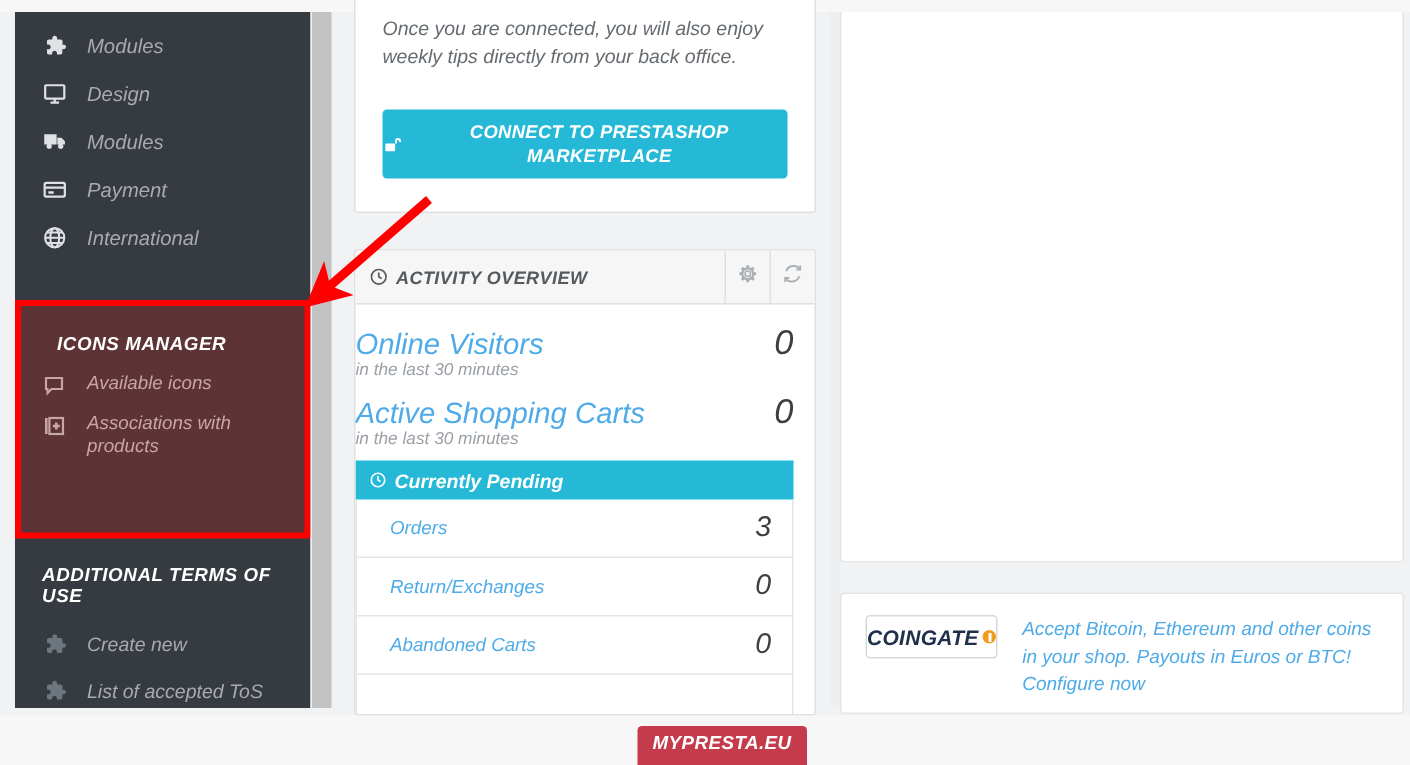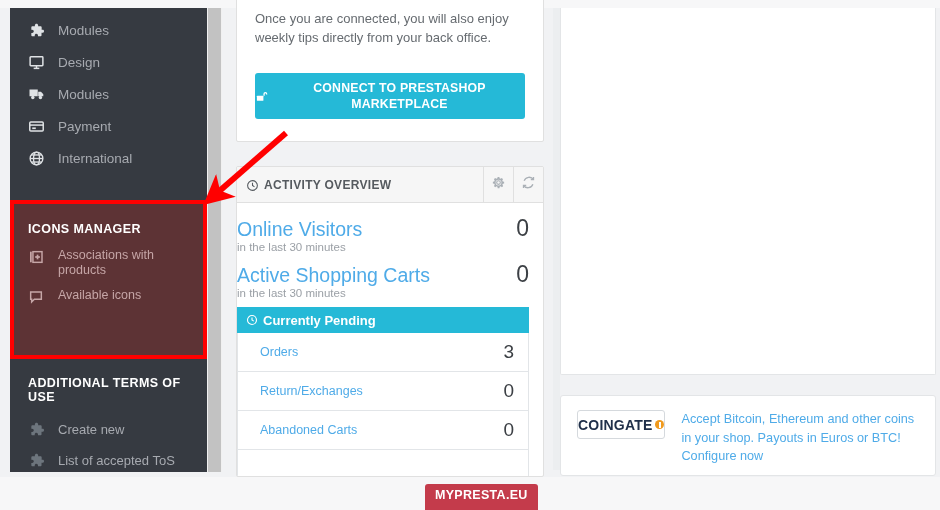--- a/index.html
+++ b/index.html
@@ -2,21 +2,21 @@
 <html><head>
 <meta charset="utf-8">
 <style>
   html,body{margin:0;padding:0;}
   body{
     width:940px;height:510px;overflow:hidden;
     background:#f7f7f8;
     font-family:"Liberation Sans", sans-serif;
     -webkit-font-smoothing:antialiased;
   }
-  .screen{position:relative;width:940px;height:510px;}
+  .screen{position:relative;width:940px;height:510px;font-style:italic;}
 
   
   .page-bg{position:absolute;left:0;top:0;width:940px;height:477px;background:#f1f2f4;}
   .top-strip{position:absolute;left:0;top:0;width:940px;height:8px;background:#f7f7f8;}
 
   
   .sidebar{
     position:absolute;left:10px;top:8px;width:197px;height:464px;
     background:#363a41;
   }
@@ -33,21 +33,21 @@
   .icons-manager{
     position:absolute;left:10px;top:202px;width:197px;height:155px;
     background:#5d3335;box-sizing:border-box;
   }
   .red-box{
     position:absolute;left:10px;top:200px;width:197px;height:159px;
     border:4px solid #ff0000;box-sizing:border-box;pointer-events:none;
   }
   .section-title{
     color:#ffffff;font-size:12.5px;font-weight:bold;letter-spacing:.4px;
-    padding:20px 0 12px 18px;
+    padding:20px 0 12px 28px;
   }
   .im-item{
     display:flex;align-items:flex-start;padding-left:18px;margin-bottom:10px;
     color:#c6a6a7;font-size:12.5px;cursor:pointer;line-height:15px;
   }
   .im-item .ic{width:30px;flex:0 0 30px;display:flex;align-items:flex-start;padding-top:1px;}
   .im-item .lbl{max-width:112px;}
 
   
   .terms{position:absolute;left:10px;top:362px;width:197px;}
@@ -78,21 +78,21 @@
   }
   .mk-btn .lockic{margin-right:6px;display:inline-flex;}
 
   
   .ao-panel{position:absolute;left:6px;top:166px;width:308px;height:311px;overflow:hidden;}
   .ao-head{
     height:35px;background:#f6f6f6;border-bottom:1px solid #e0e0e0;
     display:flex;align-items:center;justify-content:space-between;
   }
   .ao-title{
-    display:flex;align-items:flex-end;color:#555a5f;font-size:12px;font-weight:bold;
+    display:flex;align-items:flex-start;color:#555a5f;font-size:12px;font-weight:bold;
     letter-spacing:.3px;padding-left:9px;
   }
   .ao-title .clk{margin-right:5px;display:inline-flex;}
   .ao-tools{display:flex;height:35px;}
   .ao-tool{
     width:29px;display:flex;align-items:center;justify-content:center;
     border-left:1px solid #e0e0e0;cursor:pointer;
   }
 
   .ao-body{padding:12px 14px 0 0;}
@@ -214,41 +214,41 @@
           </svg>
         </span>
         <span class="lbl">International</span>
       </div>
 
     </div>
   </div>
 
   <div class="icons-manager">
     <div class="section-title">ICONS MANAGER</div>
+
+    <div class="im-item">
+      <span class="ic">
+        <svg width="16" height="16" viewBox="0 0 24 24" fill="none" stroke="#c6a6a7" stroke-width="2.2">
+          <path d="M4 4.5h16v11H9.5L5.5 19.5V15.5H4z"></path>
+        </svg>
+      </span>
+      <span class="lbl">Available icons</span>
+    </div>
 
     <div class="im-item">
       <span class="ic">
         <svg width="16" height="16" viewBox="0 0 24 24">
           <rect x="3" y="4" width="2.6" height="16" fill="#c6a6a7"></rect>
           <rect x="7.4" y="4" width="13.6" height="16" fill="none" stroke="#c6a6a7" stroke-width="2.2"></rect>
           <rect x="13" y="8.5" width="2.6" height="7" fill="#c6a6a7"></rect>
           <rect x="10.8" y="10.7" width="7" height="2.6" fill="#c6a6a7"></rect>
         </svg>
       </span>
       <span class="lbl">Associations with products</span>
     </div>
-
-    <div class="im-item">
-      <span class="ic">
-        <svg width="16" height="16" viewBox="0 0 24 24" fill="none" stroke="#c6a6a7" stroke-width="2.2">
-          <path d="M4 4.5h16v11H9.5L5.5 19.5V15.5H4z"></path>
-        </svg>
-      </span>
-      <span class="lbl">Available icons</span>
-    </div>
   </div>
   <div class="red-box"></div>
 
   <div class="terms">
     <div class="section-title">ADDITIONAL TERMS OF USE</div>
 
     <div class="t-item">
       <span class="ic">
         <svg width="17" height="17" viewBox="0 0 24 24" fill="#6d757d">
           <path d="M20.5 11h-1.2V7.6c0-.9-.7-1.6-1.6-1.6h-3.4V4.8c0-1.3-1.1-2.3-2.3-2.3S9.7 3.5 9.7 4.8V6H6.3c-.9 0-1.6.7-1.6 1.6v3.2h1.2c1.3 0 2.3 1.1 2.3 2.3s-1.1 2.3-2.3 2.3H4.7v3.2c0 .9.7 1.6 1.6 1.6h3.2v-1.2c0-1.3 1.1-2.3 2.3-2.3s2.3 1.1 2.3 2.3v1.2h3.4c.9 0 1.6-.7 1.6-1.6v-3.4h1.2c1.3 0 2.3-1.1 2.3-2.3S21.8 11 20.5 11z"></path>

